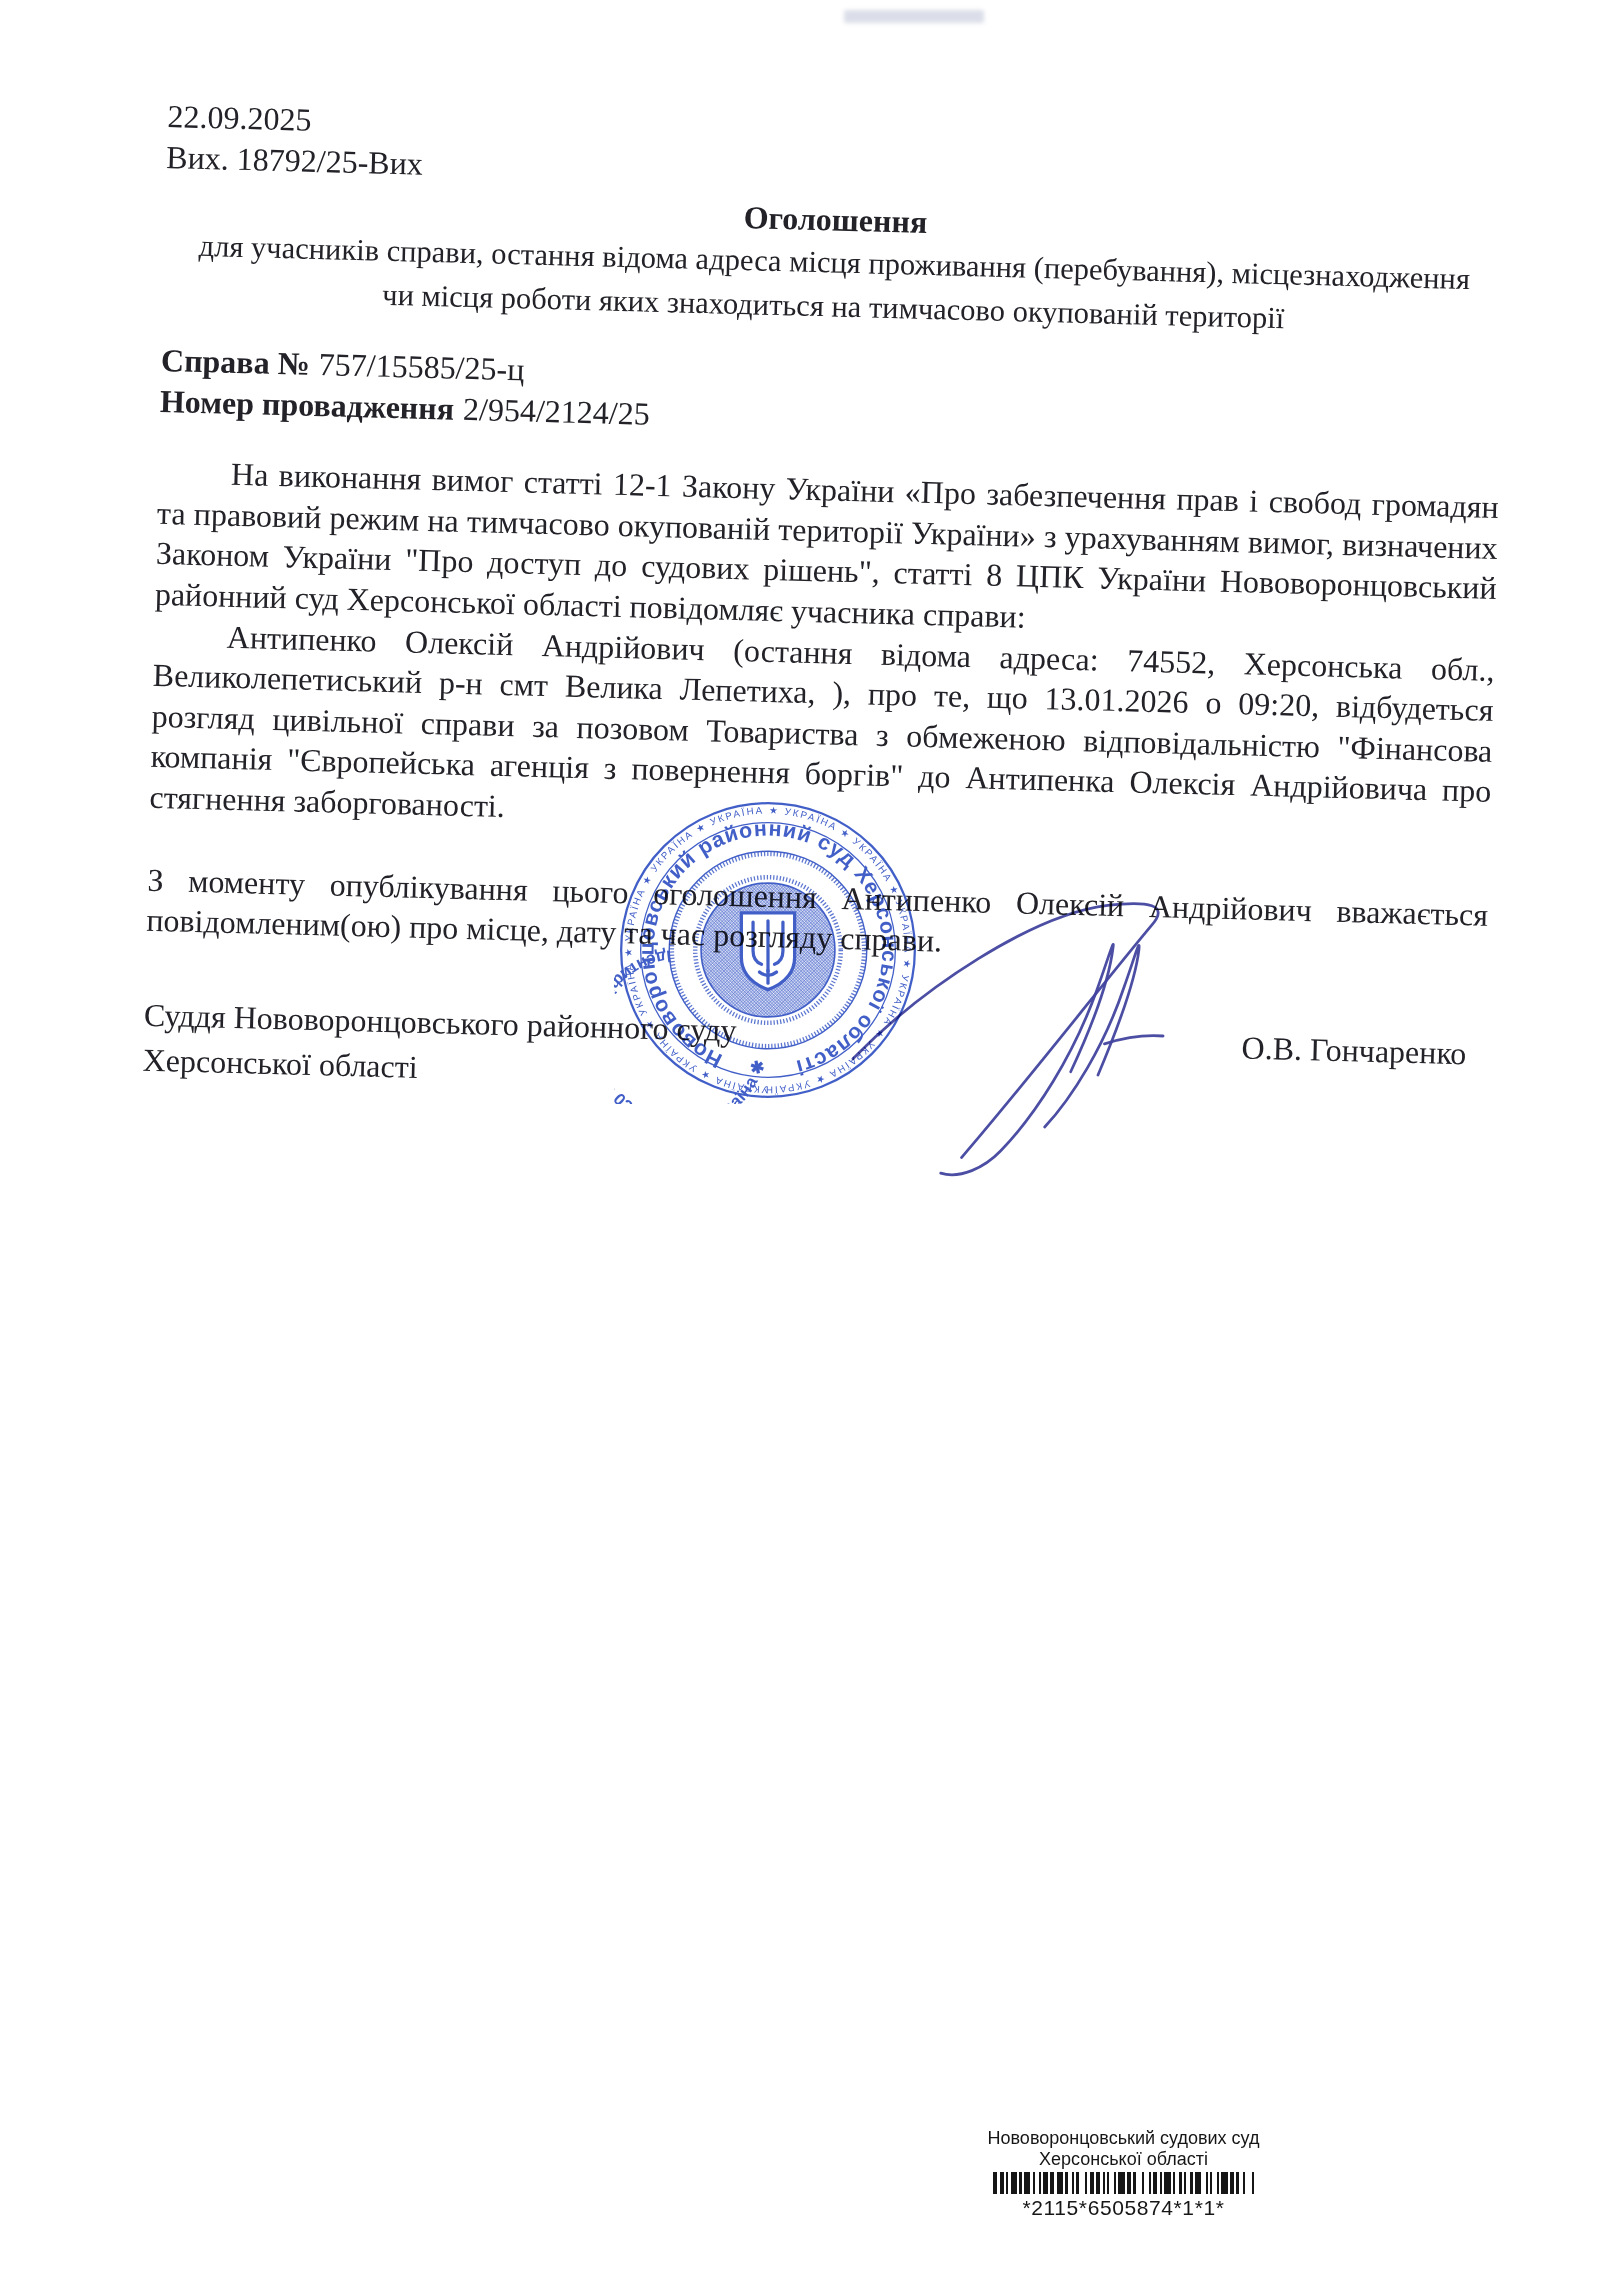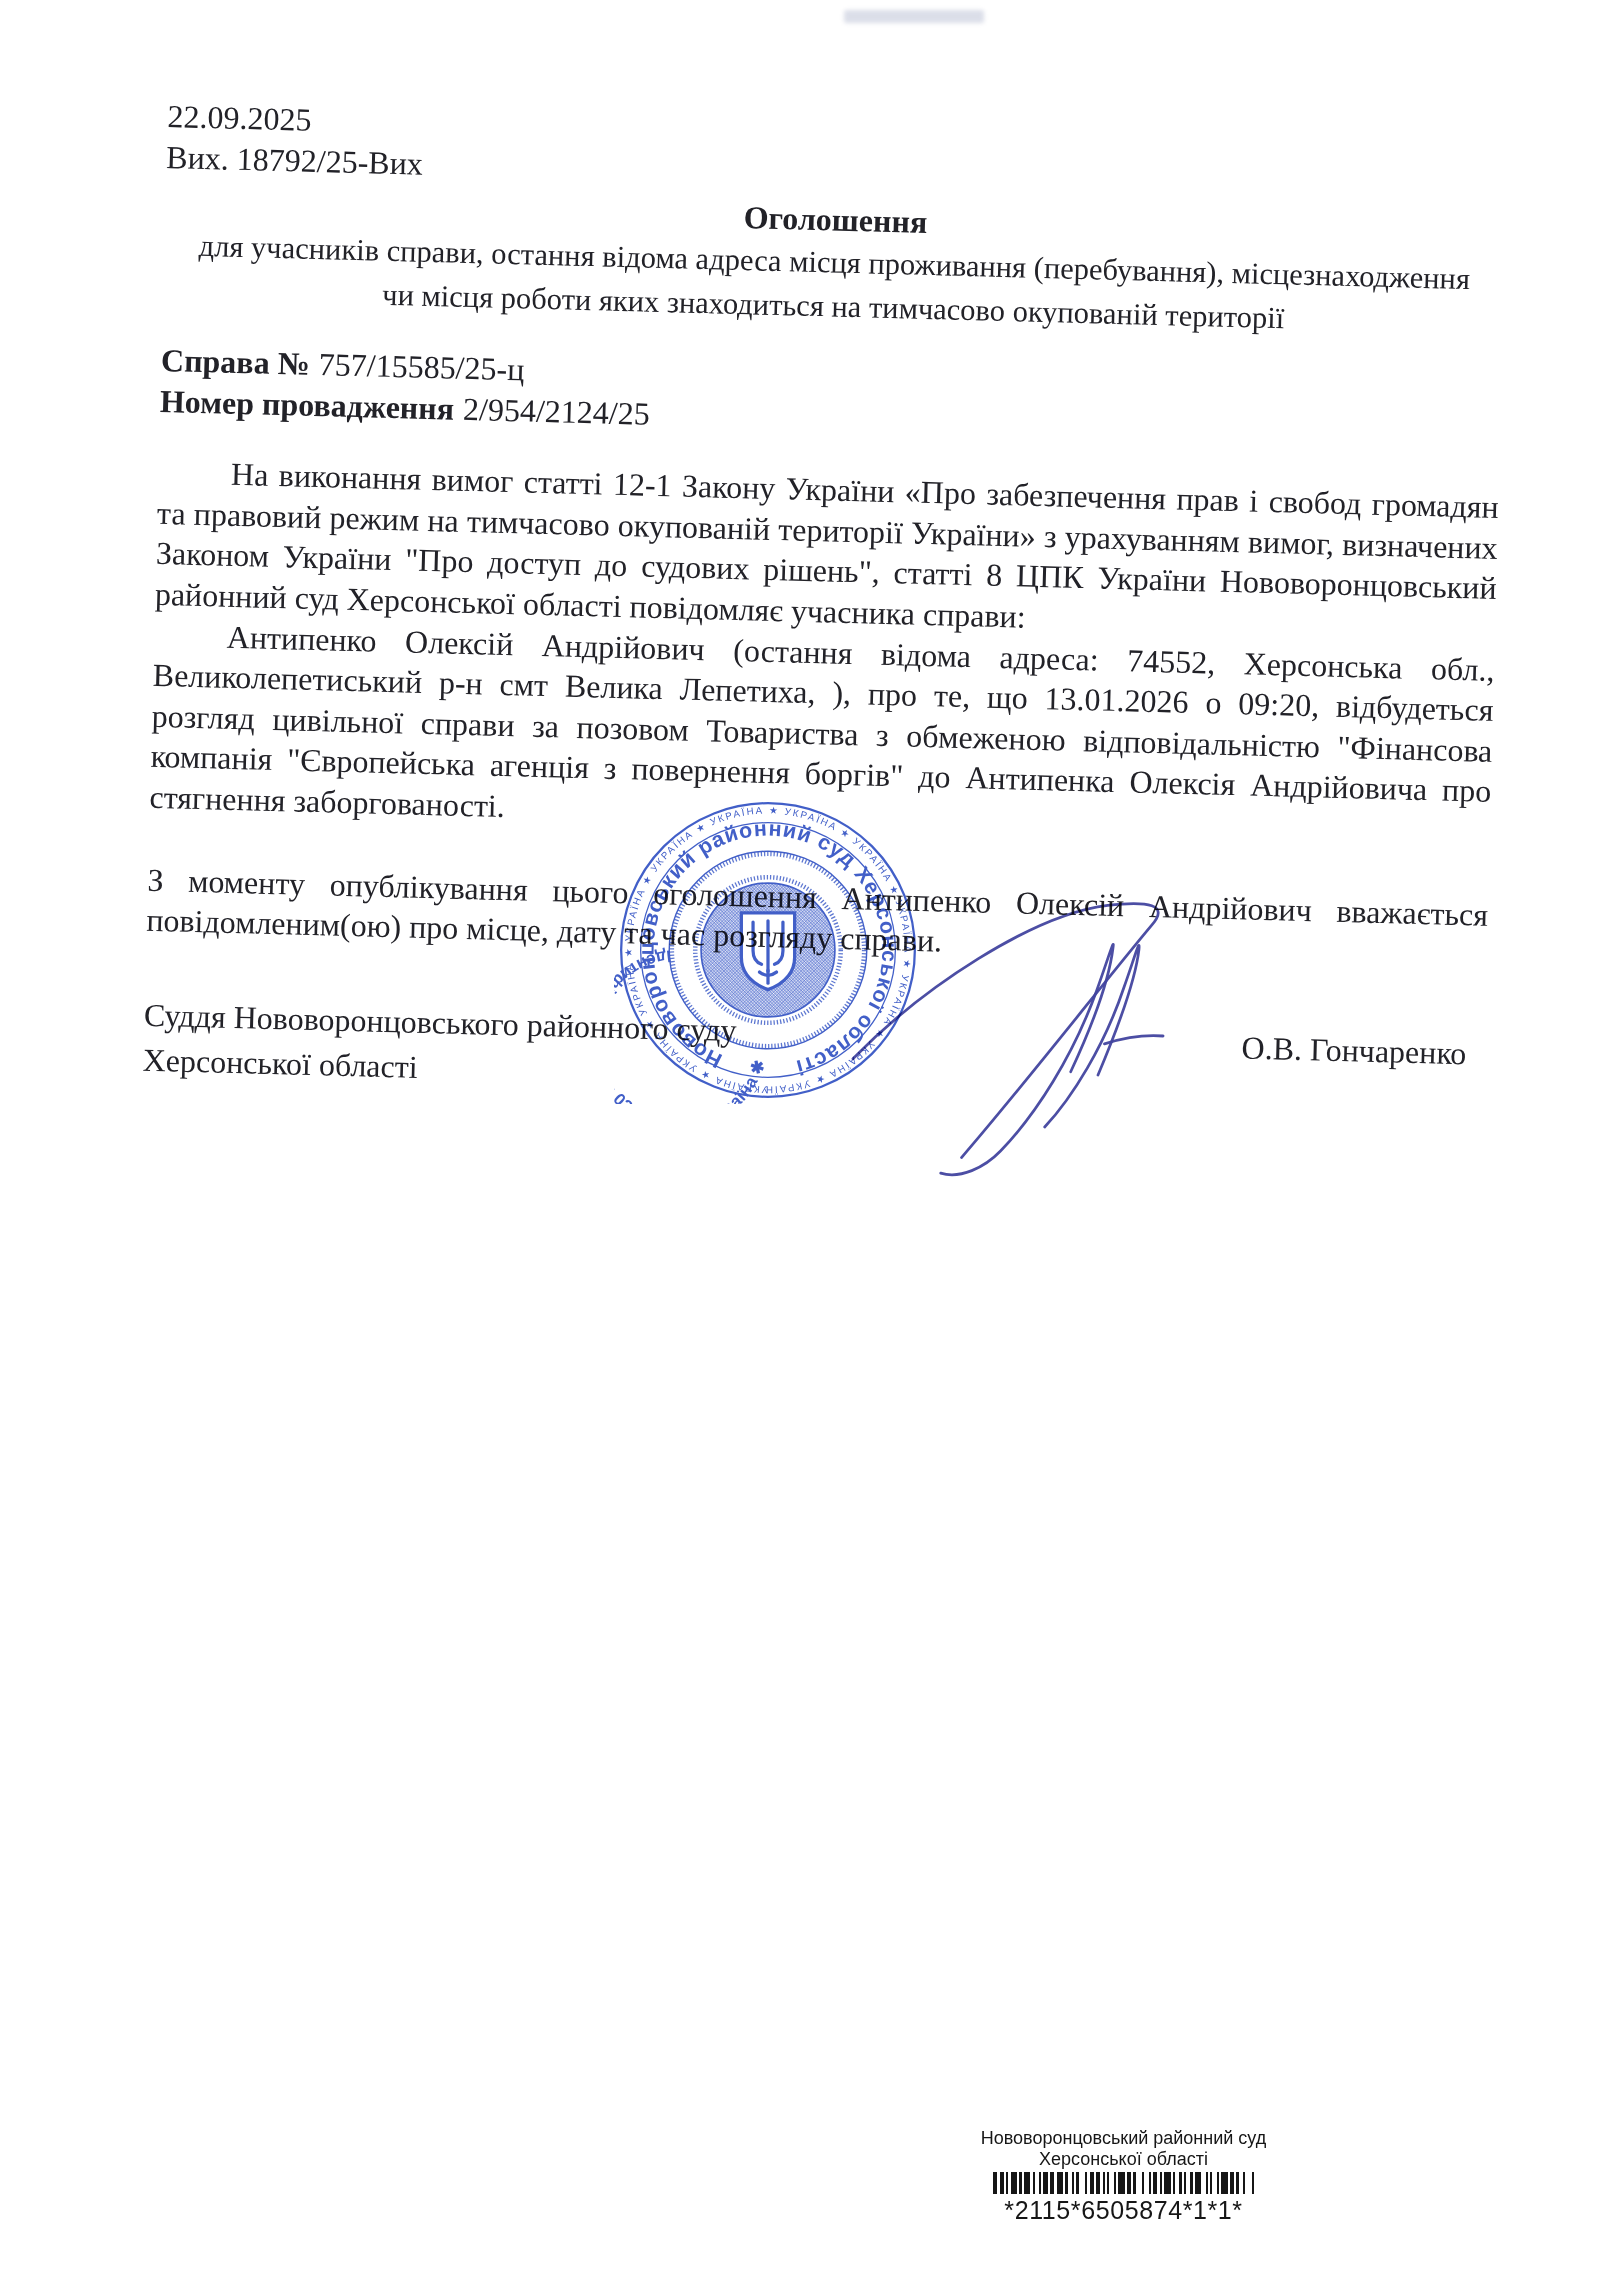--- a/index.html
+++ b/index.html
@@ -30,21 +30,21 @@
   .sf{fill:var(--stamp-blue,#3353c4);}
   .ringtext{font-family:"Liberation Sans",sans-serif;font-weight:600;}
   .sigp{stroke:var(--signature-blue,#42459f);fill:none;stroke-linecap:round;opacity:.95;}
   
   .footer{position:absolute;left:922px;top:2128px;width:403px;text-align:center;
           font-family:"Liberation Sans",sans-serif;font-size:18px;line-height:1.14;
           color:var(--barcode-black,#161616);}
   .barcode{height:22px;margin:2.6px auto 1.9px;display:flex;justify-content:center;align-items:stretch;}
   .barcode i{display:block;height:22px;}
   .bar{background:var(--barcode-black,#161616);}
-  .code{font-size:25px;letter-spacing:0.6px;margin-top:0.6px;}
+  .code{font-size:21px;letter-spacing:0.6px;margin-top:0.6px;}
 </style>
 </head>
 <body>
 
 <div class="page">
 
   <div class="smudge"></div>
 
   <div class="content">
     <div class="hdr-line">22.09.2025</div>
@@ -118,21 +118,21 @@
   </svg>
 
   <svg class="sig-svg" width="455" height="325" viewBox="1190 1335 700 500">
     <path class="sigp" stroke-width="4.2" d="M 1313,1630 C 1420,1520 1590,1408 1705,1394 C 1768,1387 1800,1393 1773,1424 C 1705,1505 1585,1660 1480,1782"></path>
     <path class="sigp" stroke-width="4.2" d="M 1648,1650 C 1690,1560 1708,1500 1713,1460 C 1716,1440 1707,1472 1688,1525 C 1652,1625 1595,1715 1540,1772 C 1515,1798 1478,1815 1448,1806"></path>
     <path class="sigp" stroke-width="4.2" d="M 1690,1655 C 1728,1565 1748,1505 1753,1462 C 1755,1442 1747,1472 1730,1520 C 1700,1610 1650,1690 1608,1735"></path>
     <path class="sigp" stroke-width="4.5" d="M 1700,1607 C 1735,1596 1765,1593 1790,1595"></path>
   </svg>
 
   <div class="footer">
-    <div>Нововоронцовський районний суд</div>
+    <div>Нововоронцовський судових суд</div>
     <div>Херсонської області</div>
     <div class="barcode" id="barcode">
         <i class="bar" style="width: 4.4px;"></i>
         <i style="width: 2.2px;"></i>
         <i class="bar" style="width: 4.4px;"></i>
         <i style="width: 2.2px;"></i>
         <i class="bar" style="width: 2.2px;"></i>
         <i style="width: 2.2px;"></i>
         <i class="bar" style="width: 6.6px;"></i>
         <i style="width: 2.2px;"></i>

